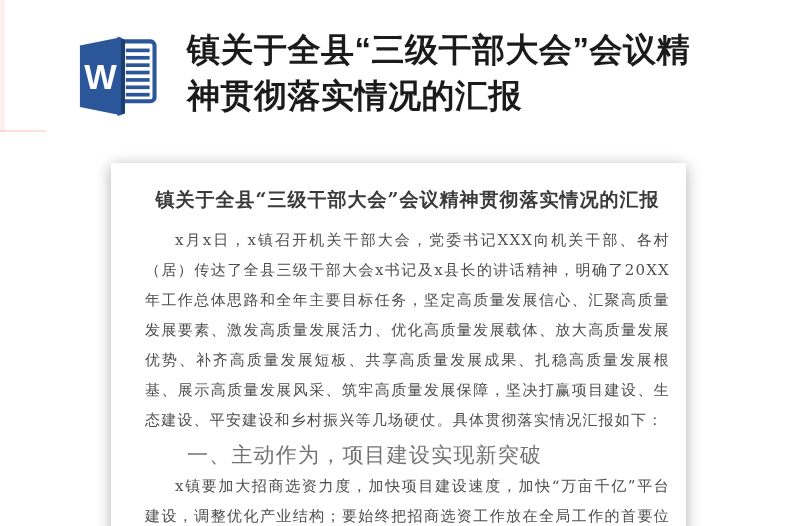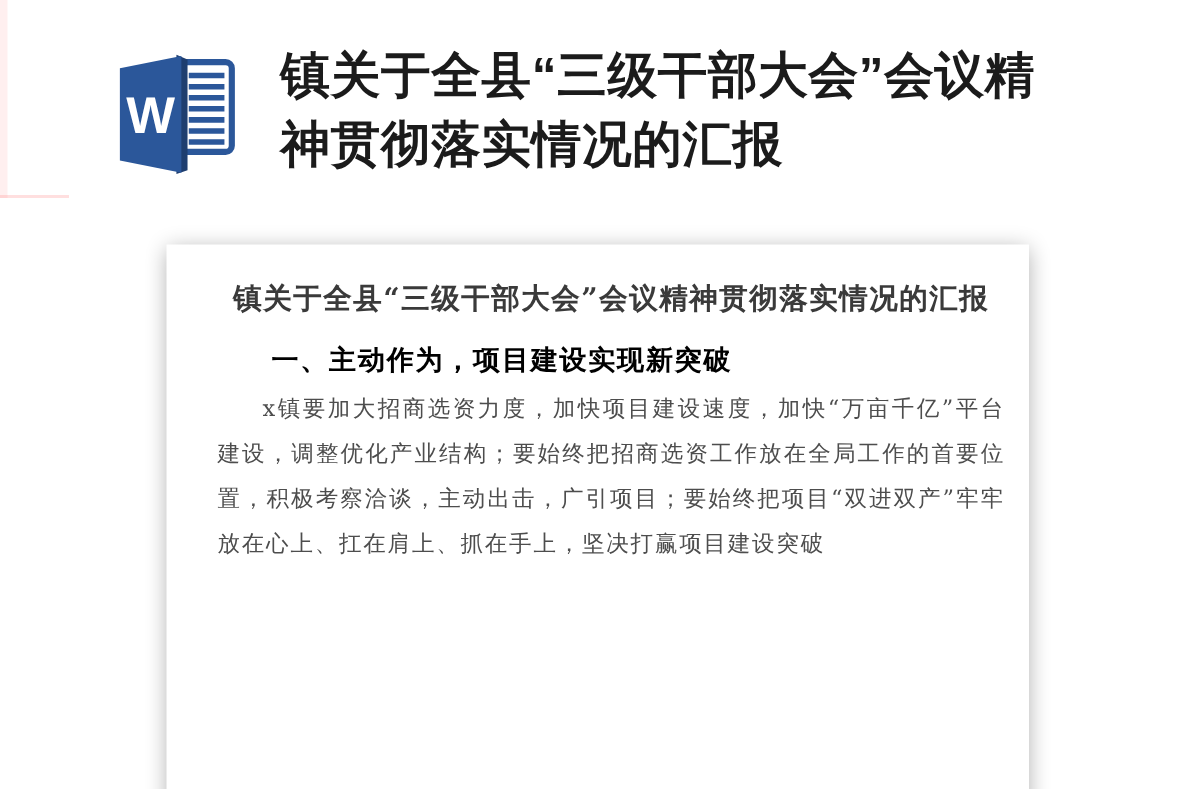--- a/index.html
+++ b/index.html
@@ -80,24 +80,24 @@
     line-height: 30px;
     color: #4d4d4d;
     letter-spacing: 1.2px;
     text-align: justify;
     text-indent: 2em;
     word-break: break-all;
     font-family: "DejaVu Serif", serif;
   }
   .doc-heading {
     margin: 4px 0 0 0;
-    font-size: 18px;
+    font-size: 21px;
     line-height: 32px;
-    font-weight: bold;
-    color: #000000;
+    font-weight: normal;
+    color: #737373;
     letter-spacing: 1.2px;
     text-indent: 2em;
     font-family: "DejaVu Serif", serif;
   }
 </style>
 </head>
 <body>
 
 <div class="edge-artifact"></div>
 <div class="edge-artifact-foot"></div>
@@ -121,16 +121,17 @@
     <polygon points="6,14 56,4 56,99 6,89" fill="#2B579A"></polygon>
     <text x="31" y="67" text-anchor="middle" font-size="42" font-weight="bold" fill="#ffffff" font-family="Liberation Sans, sans-serif">W</text>
   </svg>
 
   <div class="header-title">镇关于全县“三级干部大会”会议精神贯彻落实情况的汇报</div>
 </div>
 
 <div class="doc-page">
   <div class="doc-inner">
     <p class="doc-title">镇关于全县“三级干部大会”会议精神贯彻落实情况的汇报</p>
+    <p class="doc-para">x月x日，x镇召开机关干部大会，党委书记XXX向机关干部、各村（居）传达了全县三级干部大会x书记及x县长的讲话精神，明确了20XX年工作总体思路和全年主要目标任务，坚定高质量发展信心、汇聚高质量发展要素、激发高质量发展活力、优化高质量发展载体、放大高质量发展优势、补齐高质量发展短板、共享高质量发展成果、扎稳高质量发展根基、展示高质量发展风采、筑牢高质量发展保障，坚决打赢项目建设、生态建设、平安建设和乡村振兴等几场硬仗。具体贯彻落实情况汇报如下：</p>
     <p class="doc-heading">一、主动作为，项目建设实现新突破</p>
     <p class="doc-para">x镇要加大招商选资力度，加快项目建设速度，加快“万亩千亿”平台建设，调整优化产业结构；要始终把招商选资工作放在全局工作的首要位置，积极考察洽谈，主动出击，广引项目；要始终把项目“双进双产”牢牢放在心上、扛在肩上、抓在手上，坚决打赢项目建设突破</p>
   </div>
 </div>
 
 </body></html>

